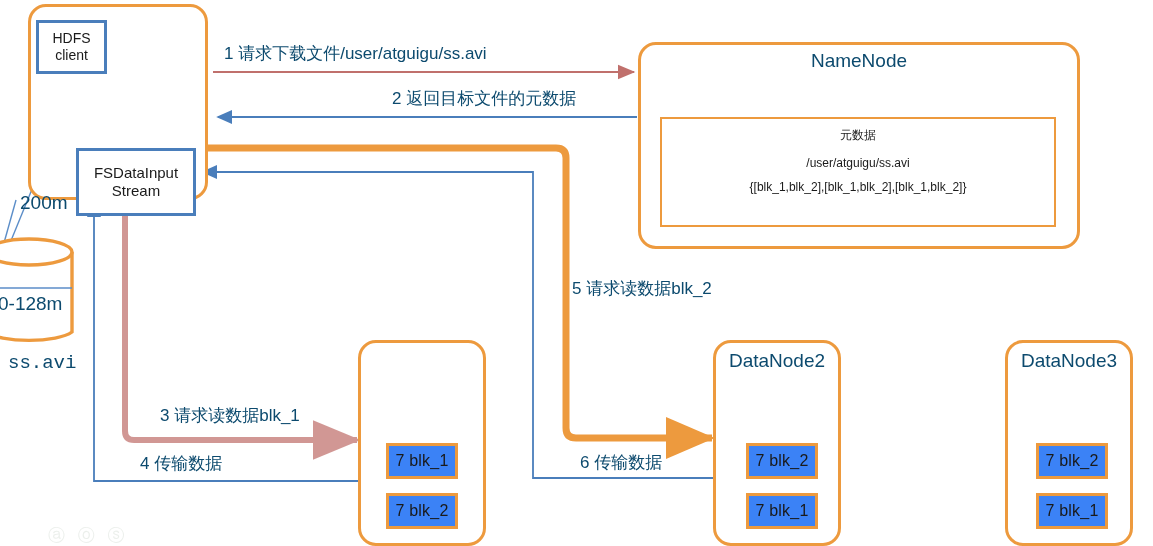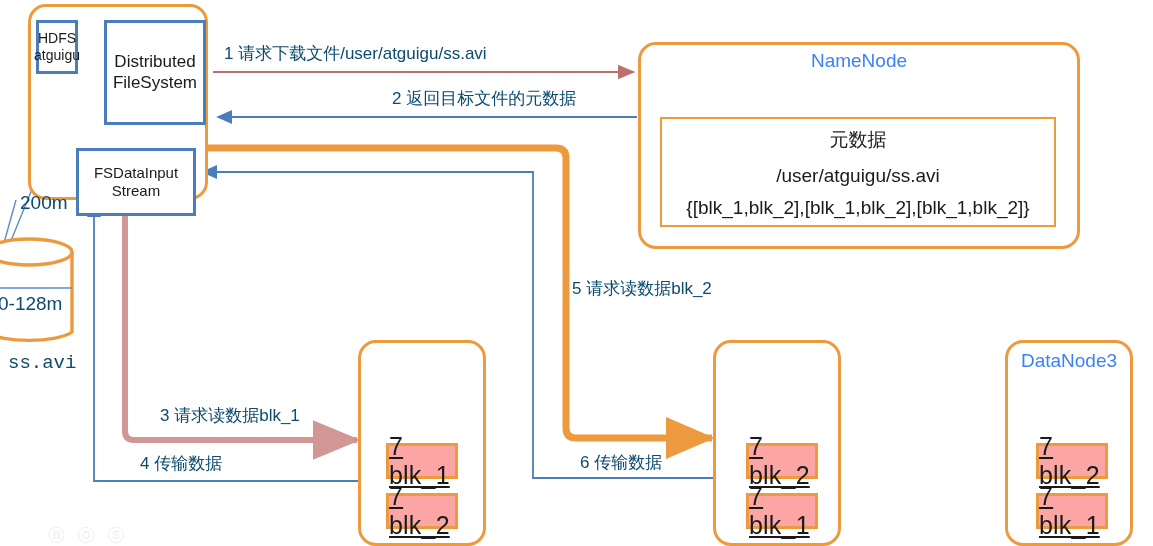--- a/index.html
+++ b/index.html
@@ -33,43 +33,42 @@
     display:flex;
     align-items:center;
     justify-content:center;
     text-align:center;
     line-height:1.2;
   }
   .blkbox{
     position:absolute;
     box-sizing:border-box;
     border:3px solid #ED9A3E;
-    background:#fca5a5;
+    background:#3b82f6;
     display:flex;
     align-items:center;
     justify-content:center;
-    font-size:25px;
+    font-size:16px;
     letter-spacing:.2px;
-    text-decoration:underline;
   }
   .nodetitle{
     position:absolute;
     width:100%;
     text-align:center;
     font-size:19px;
-    color:#3b82f6;
+    color:#0c4a6e;
   }
   .metabox{
     position:absolute;
     box-sizing:border-box;
     border:2px solid #ED9A3E;
     background:#ffffff;
     text-align:center;
   }
-  .meta-l{ font-size:19px; line-height:1.15; margin:0; }
+  .meta-l{ font-size:12px; line-height:1.15; margin:0; }
   .lbl{
     position:absolute;
     font-size:17px;
     color:#0c4a6e;
     white-space:nowrap;
   }
   .lbl-big{ font-size:19px; }
   .watermark{
     position:absolute;
     opacity:.16;
@@ -114,33 +113,27 @@
 
     <g>
       <path d="M-14,252 L-14,332 A46,13 0 0 0 72,332 L72,252" fill="#ffffff" stroke="#ED9A3E" stroke-width="3.4"></path>
       <ellipse cx="29" cy="252" rx="43" ry="13" fill="#ffffff" stroke="#ED9A3E" stroke-width="3.4"></ellipse>
       <line x1="-14" y1="288" x2="72" y2="288" stroke="#5B8DC8" stroke-width="1.6"></line>
     </g>
   </svg>
 
   <div class="rbox" style="left:28px;top:4px;width:180px;height:196px;"></div>
 
-  <div class="sqbox" style="left:36px;top:20px;width:42px;height:54px;font-size:14px;">
+  <div class="sqbox" style="left:36px;top:20px;width:71px;height:54px;font-size:14px;">
     <span>
       <span>HDFS</span><br>
-      <span>atguigu</span>
+      <span>client</span>
     </span>
   </div>
 
-  <div class="sqbox" style="left:104px;top:20px;width:102px;height:105px;font-size:17px;">
-    <span>
-      <span>Distributed</span><br>
-      <span>FileSystem</span>
-    </span>
-  </div>
 
   <div class="sqbox" style="left:76px;top:148px;width:120px;height:68px;font-size:15px;">
     <span>
       <span>FSDataInput</span><br>
       <span>Stream</span>
     </span>
   </div>
 
   <div class="lbl lbl-big" style="left:20px;top:192px;">200m</div>
   <div class="lbl lbl-big" style="left:-2px;top:293px;">0-128m</div>
@@ -160,20 +153,21 @@
   <div class="lbl" style="left:160px;top:404px;">3 请求读数据blk_1</div>
   <div class="lbl" style="left:140px;top:452px;">4 传输数据</div>
   <div class="lbl" style="left:572px;top:277px;">5 请求读数据blk_2</div>
   <div class="lbl" style="left:580px;top:451px;">6 传输数据</div>
 
   <div class="rbox" style="left:358px;top:340px;width:128px;height:206px;"></div>
   <div class="blkbox" style="left:386px;top:443px;width:72px;height:36px;">7 blk_1</div>
   <div class="blkbox" style="left:386px;top:493px;width:72px;height:36px;">7 blk_2</div>
 
   <div class="rbox" style="left:713px;top:340px;width:128px;height:206px;"></div>
+  <div class="nodetitle" style="left:713px;top:350px;width:128px;">DataNode2</div>
   <div class="blkbox" style="left:746px;top:443px;width:72px;height:36px;">7 blk_2</div>
   <div class="blkbox" style="left:746px;top:493px;width:72px;height:36px;">7 blk_1</div>
 
   <div class="rbox" style="left:1005px;top:340px;width:128px;height:206px;"></div>
   <div class="nodetitle" style="left:1005px;top:350px;width:128px;">DataNode3</div>
   <div class="blkbox" style="left:1036px;top:443px;width:72px;height:36px;">7 blk_2</div>
   <div class="blkbox" style="left:1036px;top:493px;width:72px;height:36px;">7 blk_1</div>
 
   <div class="watermark" style="left:48px;top:524px;">ⓐ ⓞ ⓢ</div>
 

